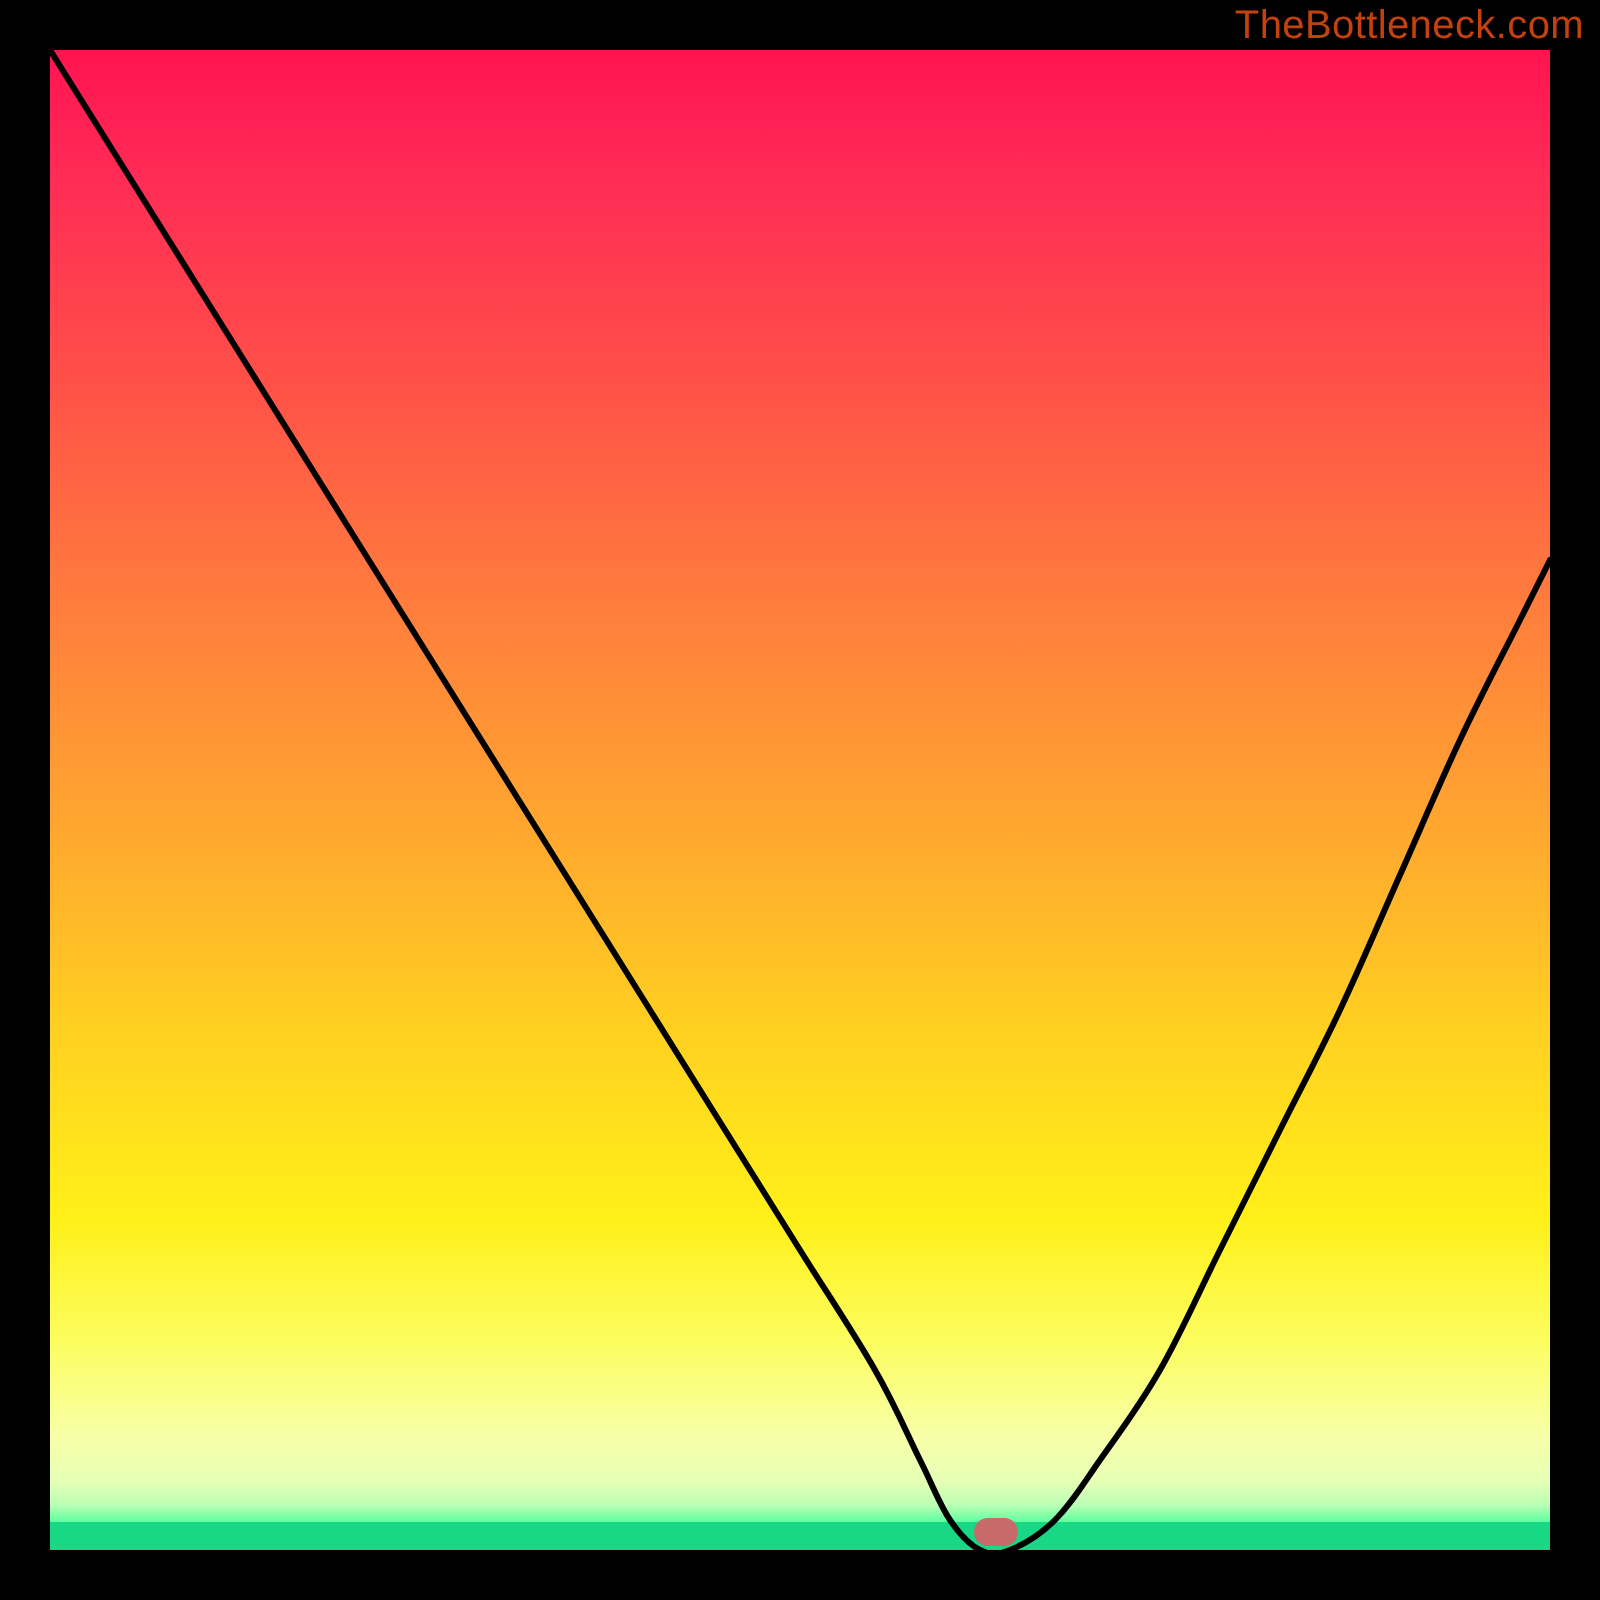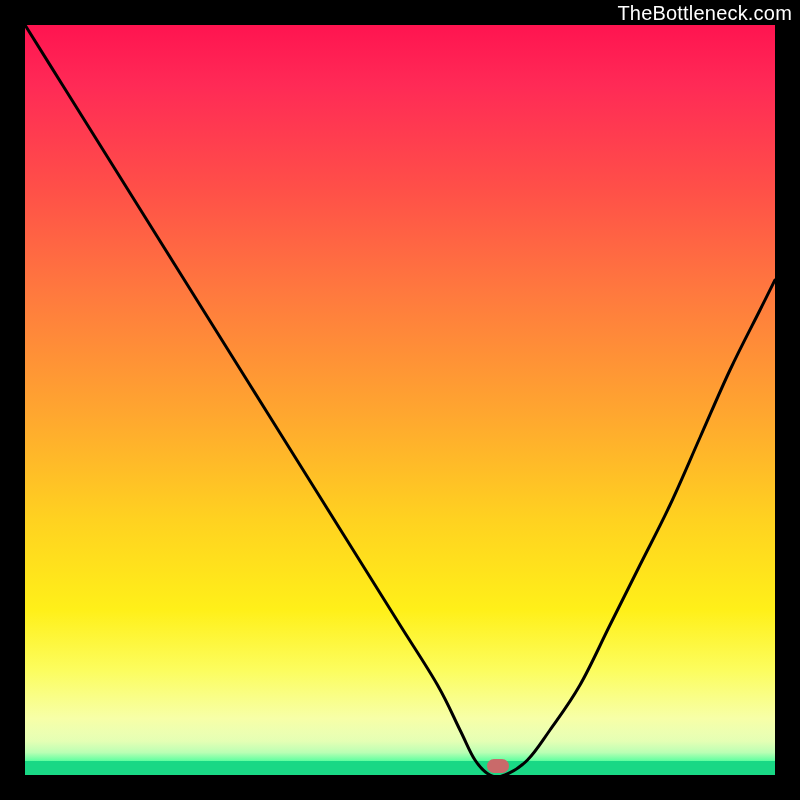--- a/index.html
+++ b/index.html
@@ -14,21 +14,21 @@
   .frame {
     position: relative;
     width: 800px;
     height: 800px;
     background: #000;
   }
   .watermark {
     position: absolute;
     top: 2px;
     right: 8px;
-    color: #ffffff;
+    color: #c2410c;
     font-size: 20px;
     font-weight: 500;
     letter-spacing: 0.2px;
     z-index: 5;
   }
   .plot-area {
     position: absolute;
     left: 25px;
     top: 25px;
     width: 750px;

